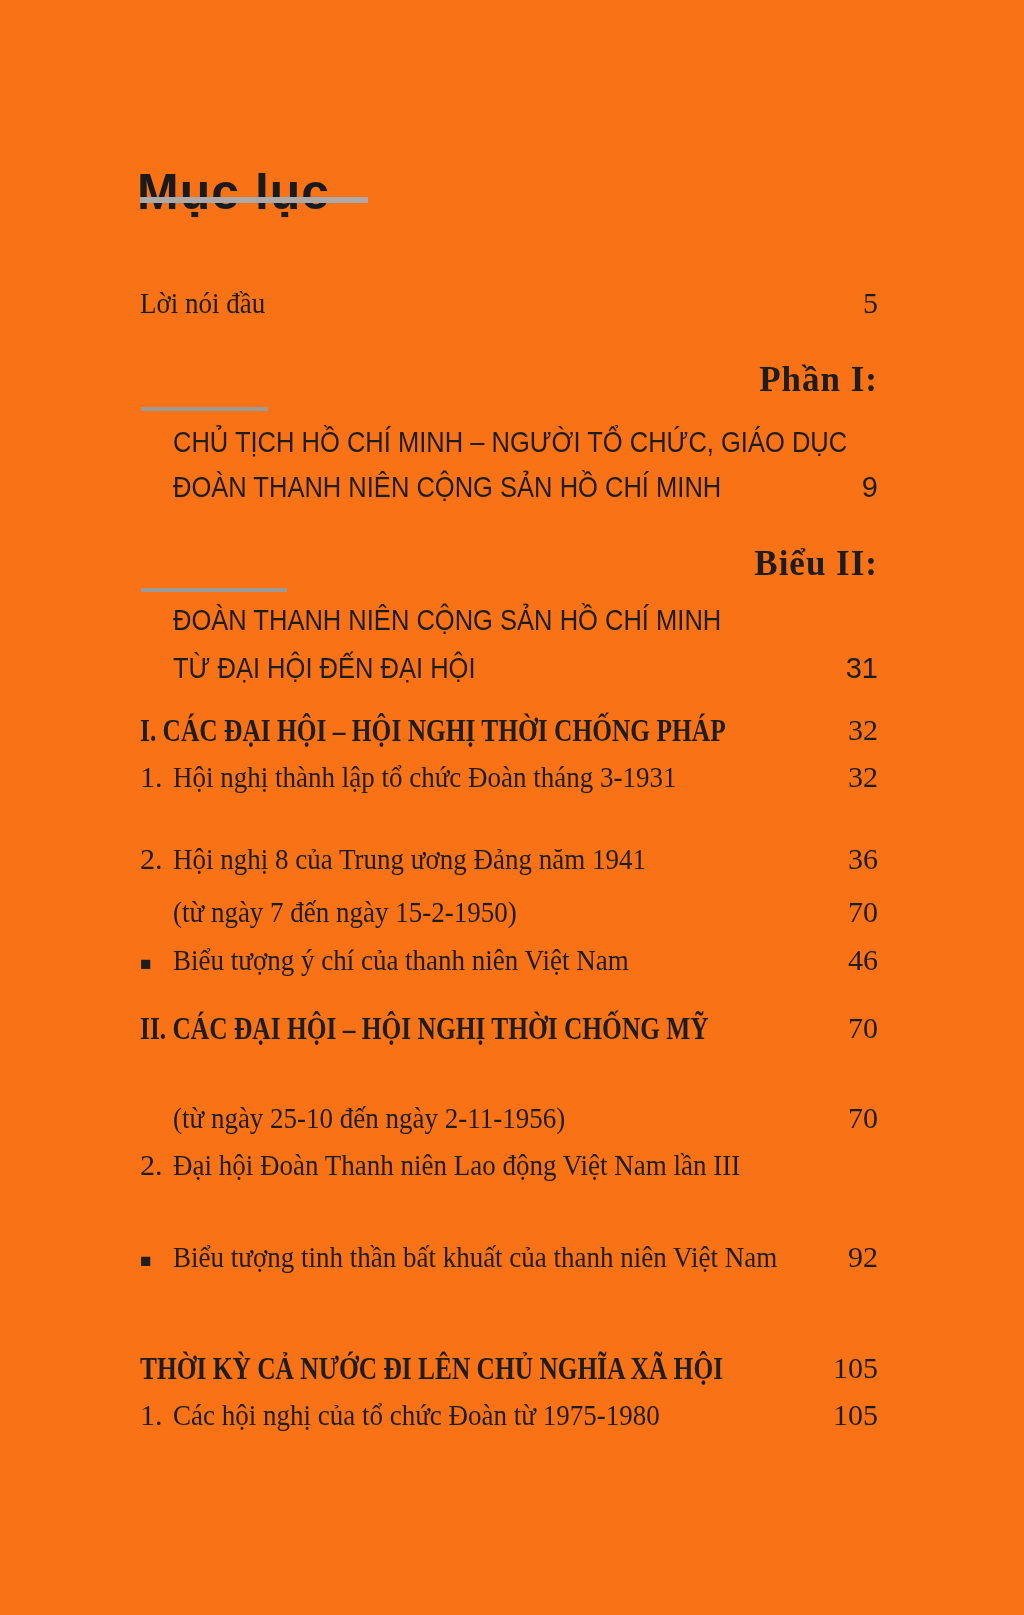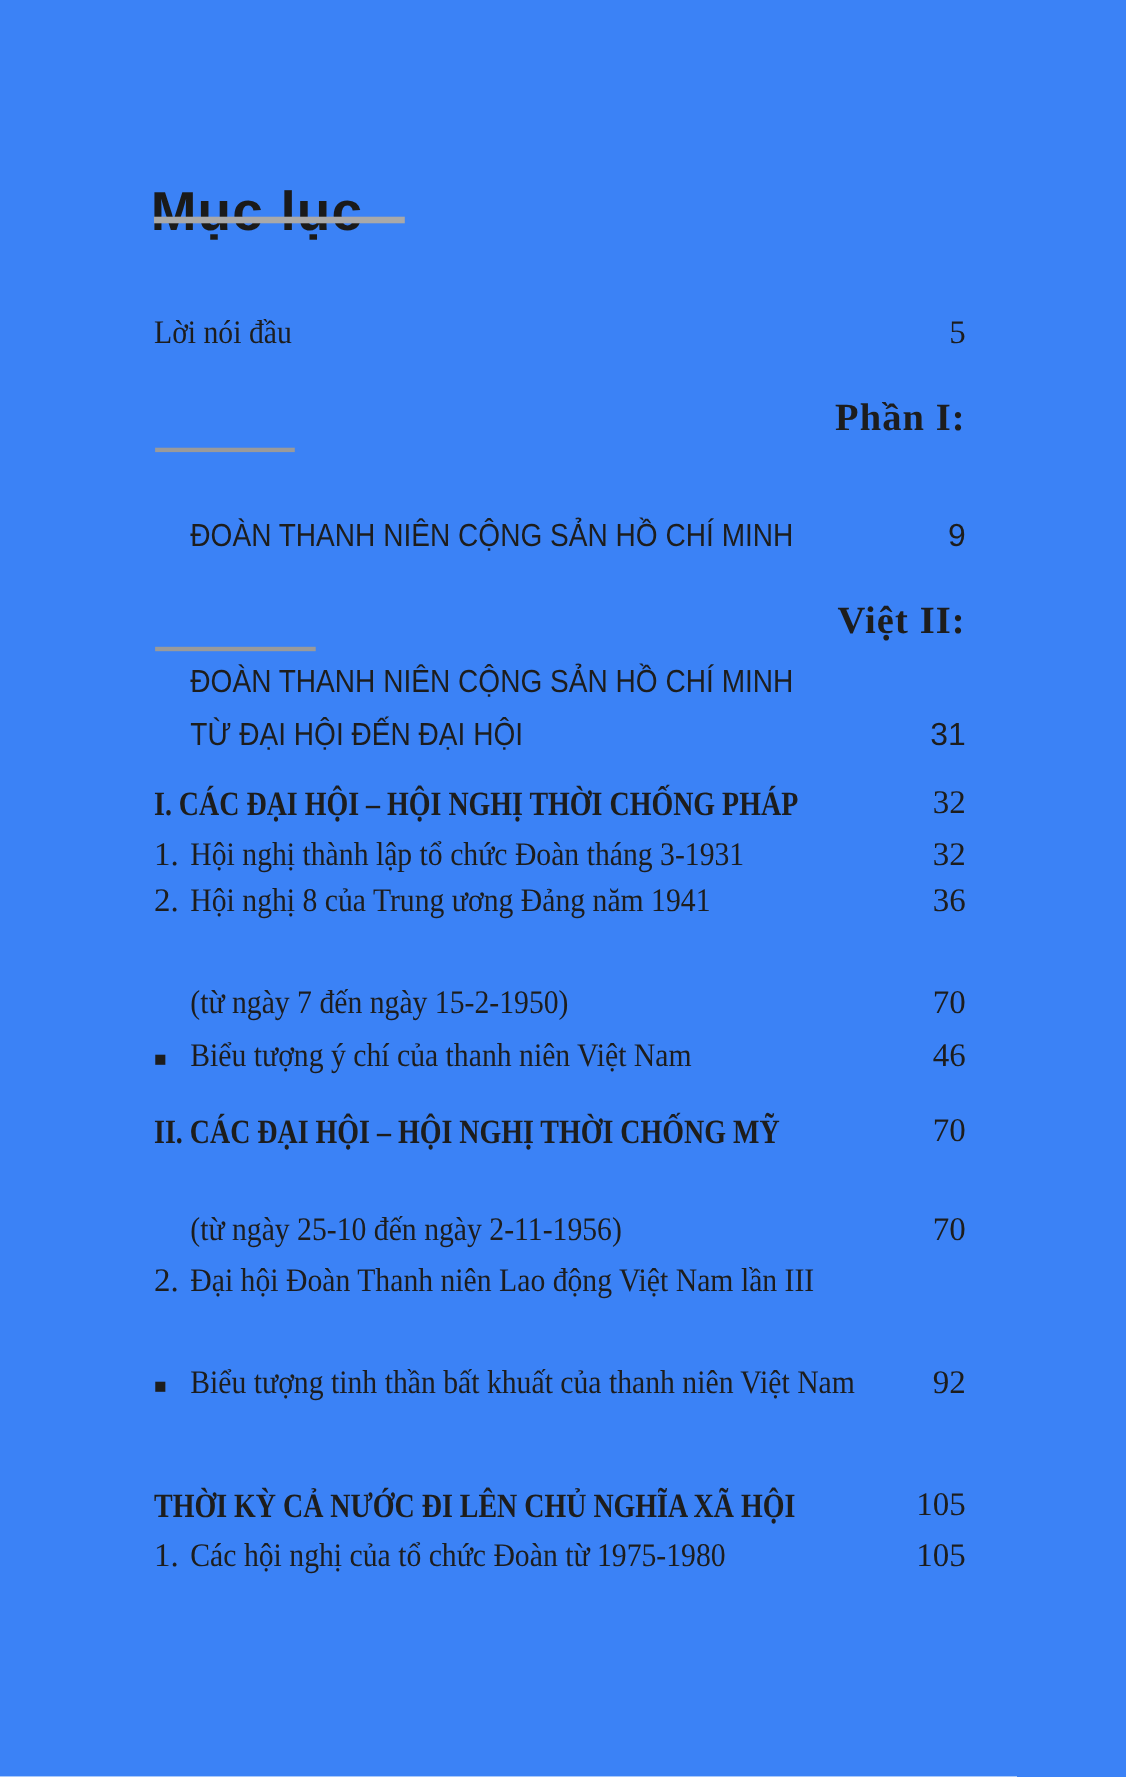--- a/index.html
+++ b/index.html
@@ -1,20 +1,20 @@
 <!DOCTYPE html>
 <html lang="vi"><head>
 <meta charset="utf-8">
 <title>Mục lục</title>
 <style>
   html,body{margin:0;padding:0;background:#ffffff;}
   .page{
     position:relative;
     width:1024px;height:1615px;
-    background:#3b82f6;
+    background:#f97316;
     overflow:hidden;
     font-family:"Liberation Serif","DejaVu Serif",serif;
     color:#1d1d1d;
   }
   .row{
     position:absolute;
     left:140px;right:146px;
     white-space:nowrap;
     line-height:1;
   }
@@ -80,27 +80,30 @@
   <div class="row serif" style="top:288px">
     <span class="txt">Lời nói đầu</span>
     <span class="pg">5</span>
   </div>
 
   <div class="row part" style="top:362px">
     <span class="txt">Phần I:</span>
   </div>
   <div class="rule rule-p1"></div>
 
+  <div class="row sans cont" style="top:428px">
+    <span class="txt">CHỦ TỊCH HỒ CHÍ MINH – NGƯỜI TỔ CHỨC, GIÁO DỤC</span>
+  </div>
   <div class="row sans cont" style="top:473px">
     <span class="txt">ĐOÀN THANH NIÊN CỘNG SẢN HỒ CHÍ MINH</span>
     <span class="pg">9</span>
   </div>
 
   <div class="row part" style="top:546px">
-    <span class="txt">Việt II:</span>
+    <span class="txt">Biểu II:</span>
   </div>
   <div class="rule rule-p2"></div>
 
   <div class="row sans cont" style="top:606px">
     <span class="txt">ĐOÀN THANH NIÊN CỘNG SẢN HỒ CHÍ MINH</span>
   </div>
   <div class="row sans cont" style="top:654px">
     <span class="txt">TỪ ĐẠI HỘI ĐẾN ĐẠI HỘI</span>
     <span class="pg">31</span>
   </div>
@@ -108,21 +111,21 @@
   <div class="row sect" style="top:715px">
     <span class="txt">I. CÁC ĐẠI HỘI – HỘI NGHỊ THỜI CHỐNG PHÁP</span>
     <span class="pg">32</span>
   </div>
 
   <div class="row serif" style="top:762px">
     <span class="num">1.</span><span class="txt">Hội nghị thành lập tổ chức Đoàn tháng 3-1931</span>
     <span class="pg">32</span>
   </div>
 
-  <div class="row serif" style="top:804px">
+  <div class="row serif" style="top:844px">
     <span class="num">2.</span><span class="txt">Hội nghị 8 của Trung ương Đảng năm 1941</span>
     <span class="pg">36</span>
   </div>
 
   <div class="row serif cont" style="top:897px">
     <span class="txt">(từ ngày 7 đến ngày 15-2-1950)</span>
     <span class="pg">70</span>
   </div>
 
   <div class="row serif" style="top:945px">

